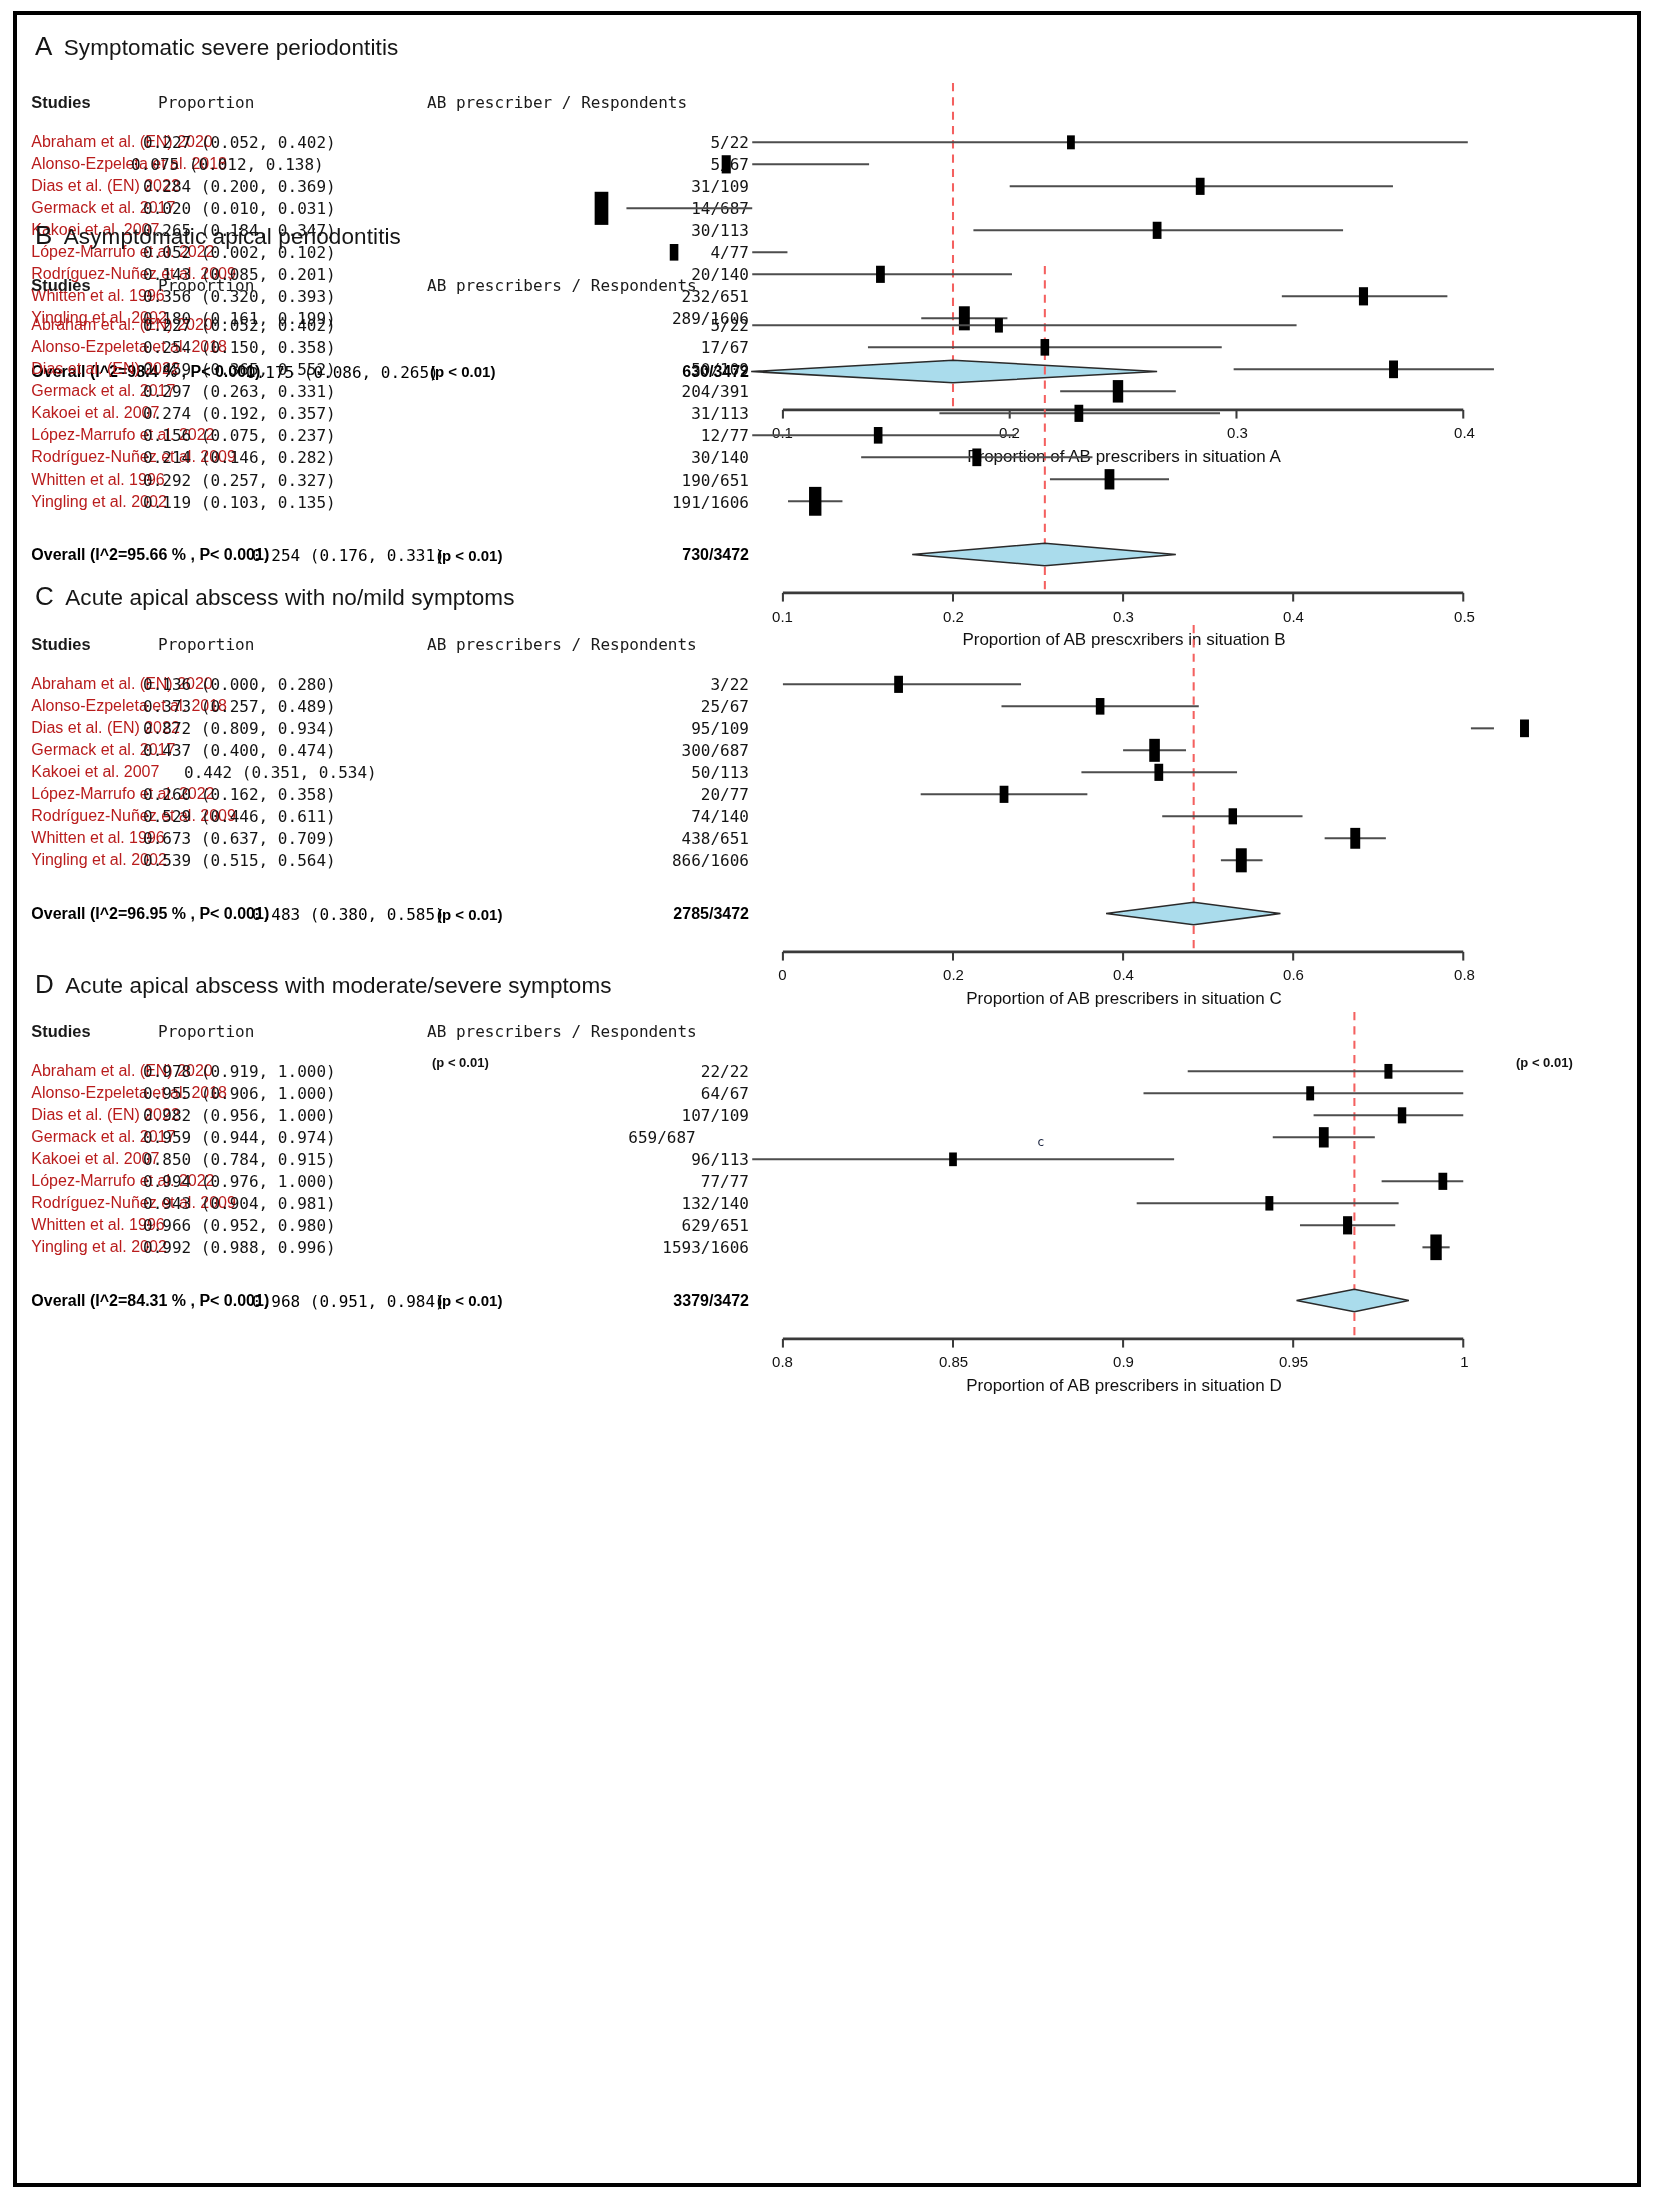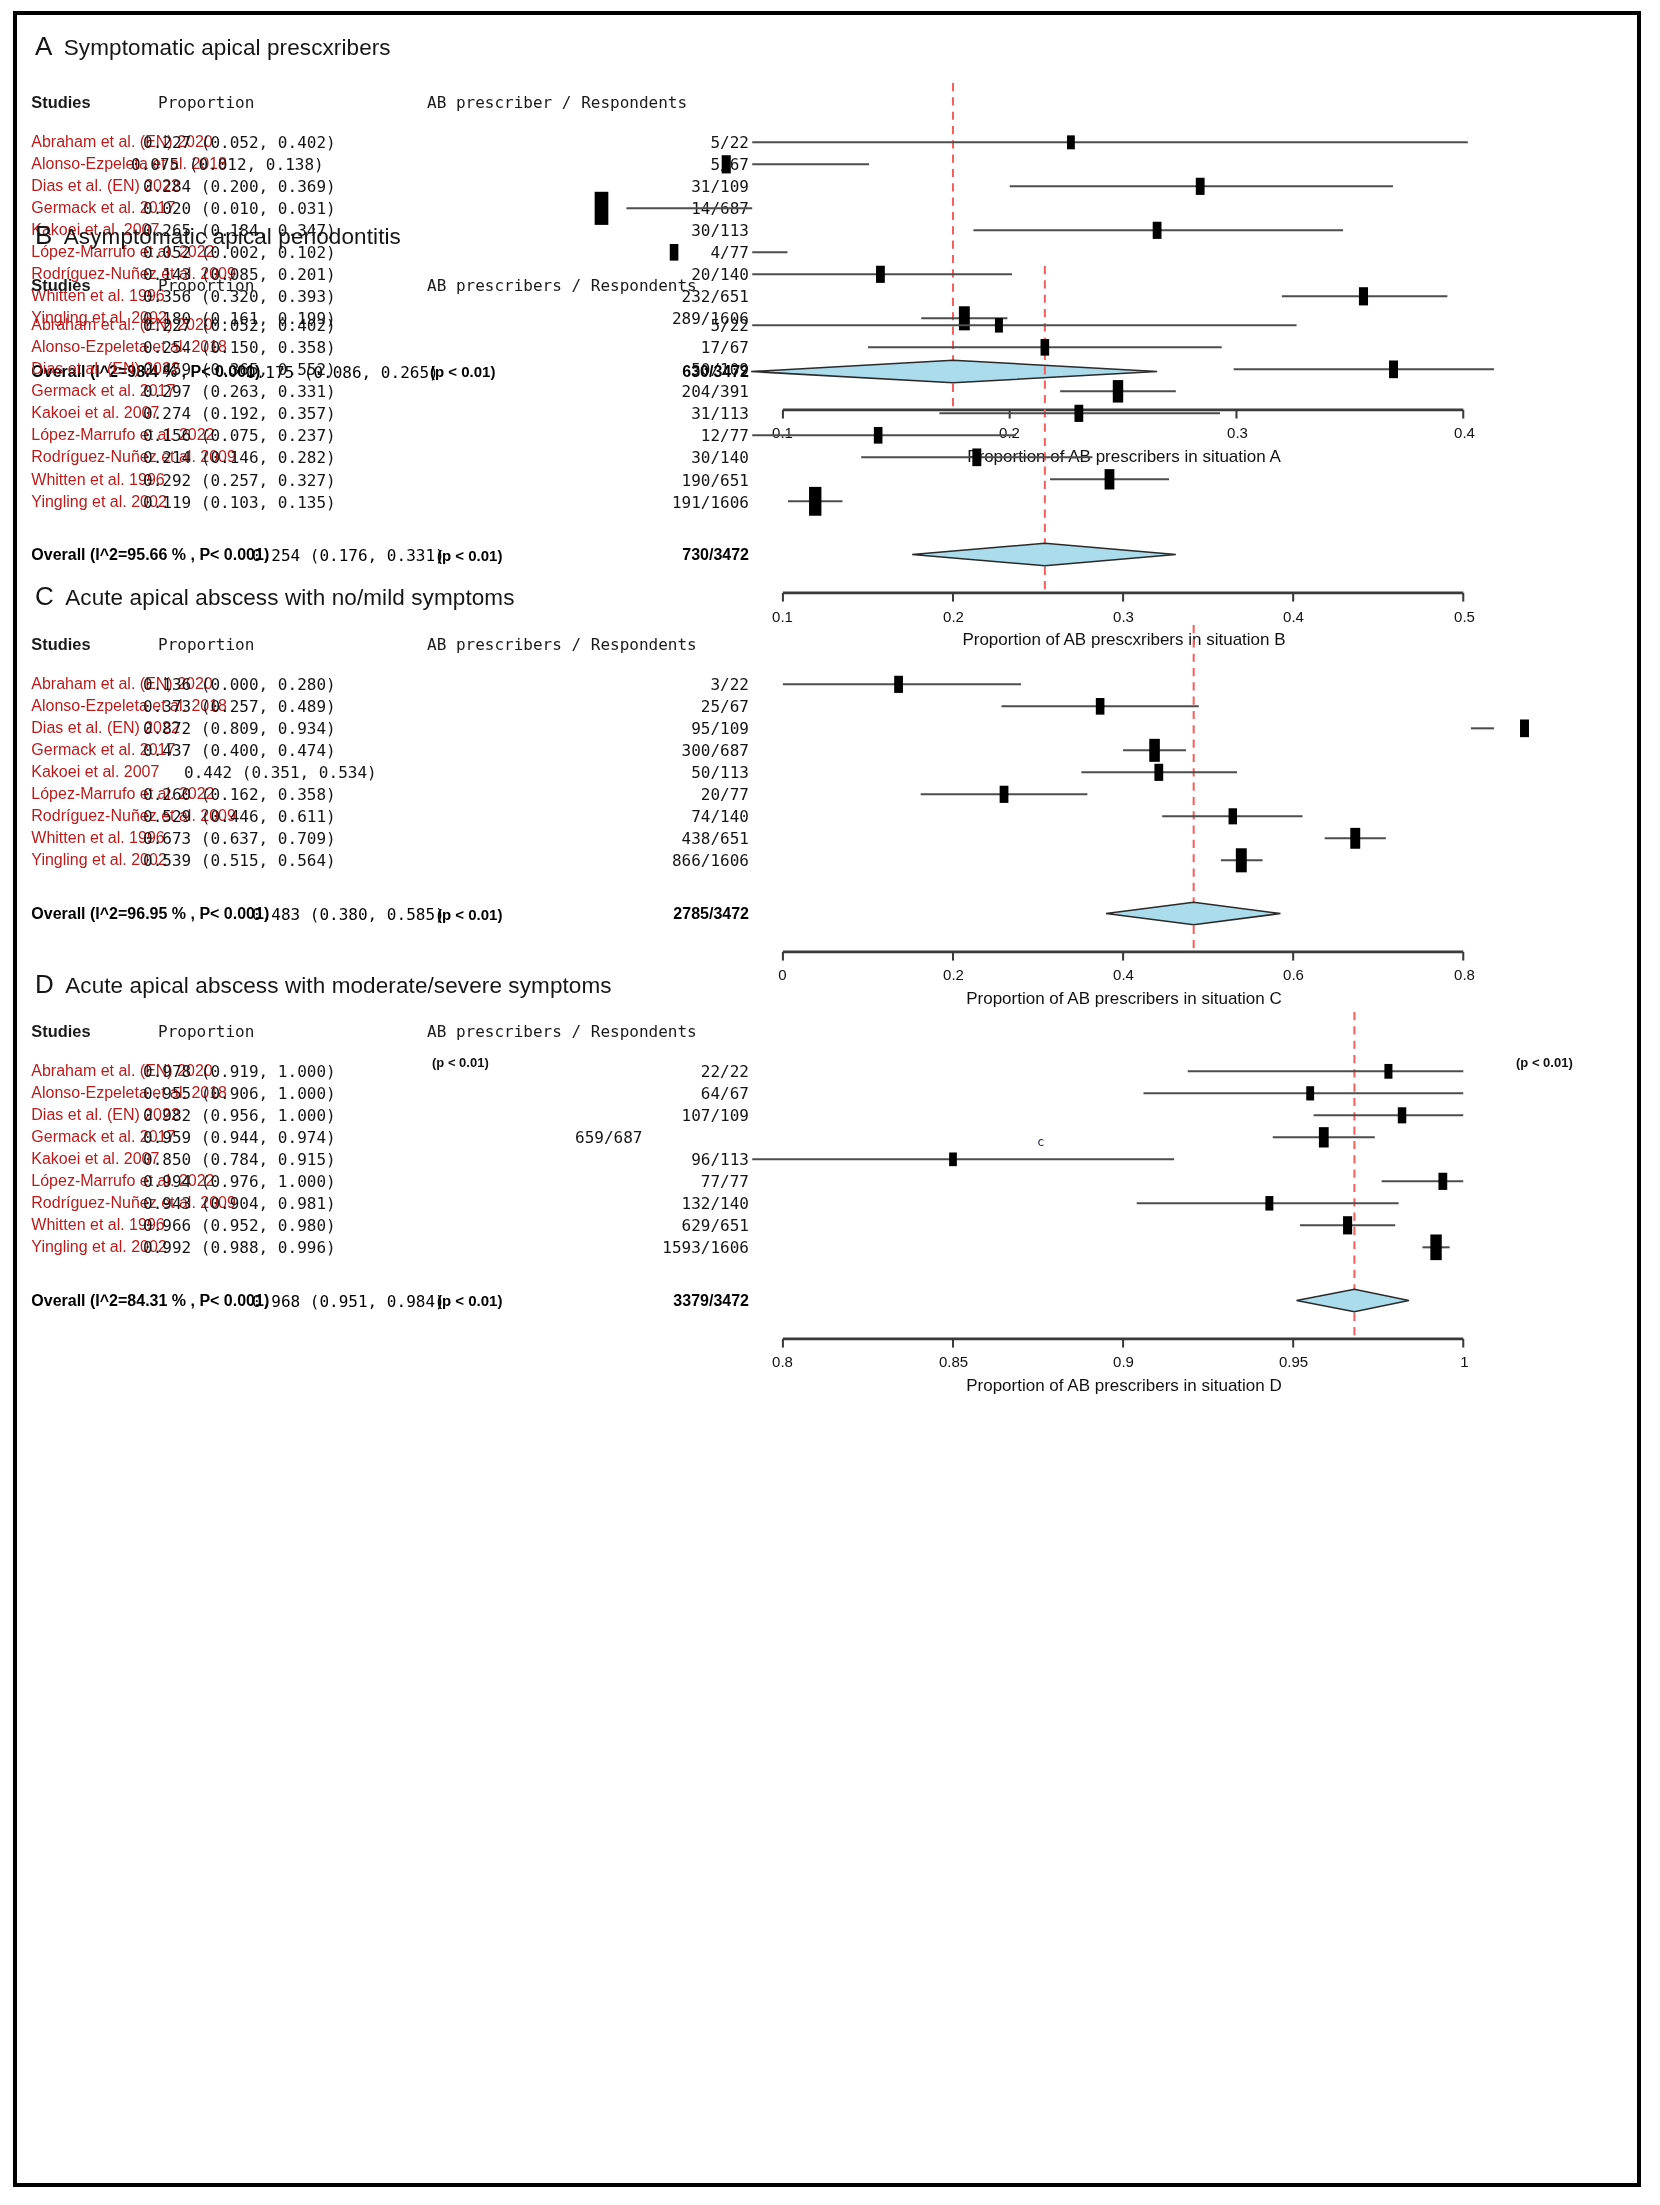--- a/index.html
+++ b/index.html
@@ -63,21 +63,21 @@
     font-size:12.3px;color:#1c2540;
   }
   svg.forest{position:absolute;overflow:visible;}
 </style>
 </head>
 <body>
 
 <div id="figure-frame">
   <div id="panels-root">
       <div class="panel">
-        <div class="panel-title" style="left: 18px; top: 15.4px;"><span class="letter">A</span><span>Symptomatic apical prescxribers</span></div>
+        <div class="panel-title" style="left: 18px; top: 15.4px;"><span class="letter">A</span><span>Symptomatic severe periodontitis</span></div>
         <div class="col-head studies" style="left: 14.3px; top: 78px;">Studies</div>
         <div class="col-head" style="left: 141px; top: 78px;">Proportion</div>
         <div class="col-head" style="left: 410px; top: 78px;">AB prescriber / Respondents</div>
         <div class="row-study" style="left: 14.3px; top: 118px;">Abraham et al. (EN) 2020</div>
         <div class="row-prop" style="left: 126px; top: 118px;">0.227 (0.052, 0.402)</div>
         <div class="row-frac" style="left: 558px; top: 118px; width: 174px; text-align: right;">5/22</div>
         <div class="row-study" style="left: 14.3px; top: 140px;">Alonso-Ezpeleta et al. 2018</div>
         <div class="row-prop" style="left: 114px; top: 140px;">0.075 (0.012, 0.138)</div>
         <div class="row-frac" style="left: 558px; top: 140px; width: 174px; text-align: right;">5/67</div>
         <div class="row-study" style="left: 14.3px; top: 162px;">Dias et al. (EN) 2022</div>
@@ -343,21 +343,21 @@
         <div class="row-prop" style="left: 126px; top: 1047px;">0.978 (0.919, 1.000)</div>
         <div class="row-frac" style="left: 558px; top: 1047px; width: 174px; text-align: right;">22/22</div>
         <div class="row-study" style="left: 14.3px; top: 1069px;">Alonso-Ezpeleta et al. 2018</div>
         <div class="row-prop" style="left: 126px; top: 1069px;">0.955 (0.906, 1.000)</div>
         <div class="row-frac" style="left: 558px; top: 1069px; width: 174px; text-align: right;">64/67</div>
         <div class="row-study" style="left: 14.3px; top: 1091px;">Dias et al. (EN) 2022</div>
         <div class="row-prop" style="left: 126px; top: 1091px;">0.982 (0.956, 1.000)</div>
         <div class="row-frac" style="left: 558px; top: 1091px; width: 174px; text-align: right;">107/109</div>
         <div class="row-study" style="left: 14.3px; top: 1113px;">Germack et al. 2017</div>
         <div class="row-prop" style="left: 126px; top: 1113px;">0.959 (0.944, 0.974)</div>
-        <div class="row-frac" style="left: 558px; top: 1113px; width: 174px; text-align: left;">659/687</div>
+        <div class="row-frac" style="left: 558px; top: 1113px; width: 174px; text-align: center;">659/687</div>
         <div class="row-study" style="left: 14.3px; top: 1135px;">Kakoei et al. 2007</div>
         <div class="row-prop" style="left: 126px; top: 1135px;">0.850 (0.784, 0.915)</div>
         <div class="row-frac" style="left: 558px; top: 1135px; width: 174px; text-align: right;">96/113</div>
         <div class="row-study" style="left: 14.3px; top: 1157px;">López-Marrufo et al. 2022</div>
         <div class="row-prop" style="left: 126px; top: 1157px;">0.994 (0.976, 1.000)</div>
         <div class="row-frac" style="left: 558px; top: 1157px; width: 174px; text-align: right;">77/77</div>
         <div class="row-study" style="left: 14.3px; top: 1179px;">Rodríguez-Nuñez et al. 2009</div>
         <div class="row-prop" style="left: 126px; top: 1179px;">0.943 (0.904, 0.981)</div>
         <div class="row-frac" style="left: 558px; top: 1179px; width: 174px; text-align: right;">132/140</div>
         <div class="row-study" style="left: 14.3px; top: 1201px;">Whitten et al. 1996</div>

